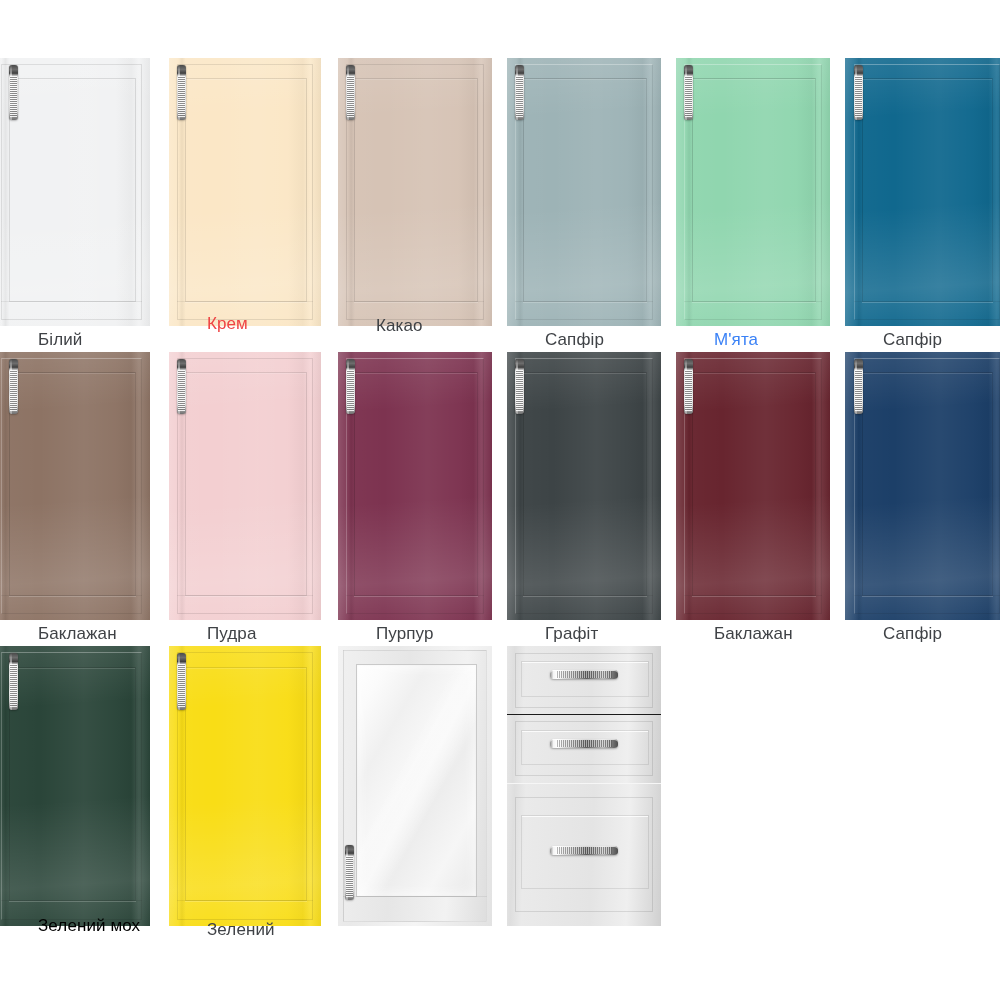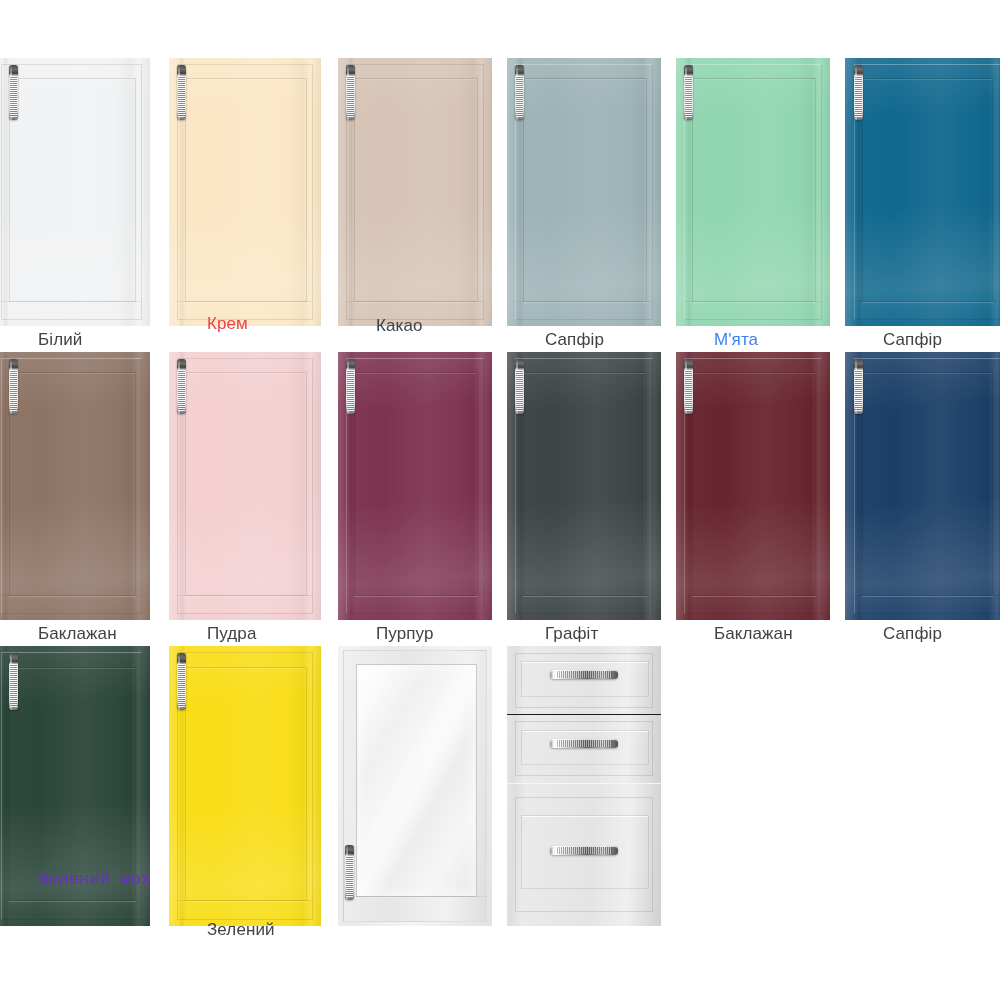--- a/index.html
+++ b/index.html
@@ -398,21 +398,21 @@
           <div class="panel"></div>
           <div class="rail"></div>
           <div class="gloss"></div>
         </div>
         <div class="handle-v" style="left: 17px; top: 7px; height: 57px;">
           <div class="hl"></div>
           <div class="ribs"></div>
         </div>
       </div>
     </div>
-    <div class="label" style="left: 2px; top: 870px; color: #6d28d9; font-family: Liberation Mono, monospace;">Зелений мох</div>
+    <div class="label" style="left: 2px; top: 916px; color: #000000;">Зелений мох</div>
     <div class="cell" style="left: 169px; top: 646px; width: 152px; height: 280px;">
       <div class="door-area" style="width: 152px; height: 280px;">
         <div class="door light" style="--c: #f9dd16;">
           <div class="shade"></div>
           <div class="frameline"></div>
           <div class="panel"></div>
           <div class="rail"></div>
           <div class="gloss"></div>
         </div>
         <div class="handle-v" style="left: 8px; top: 7px; height: 57px;">

